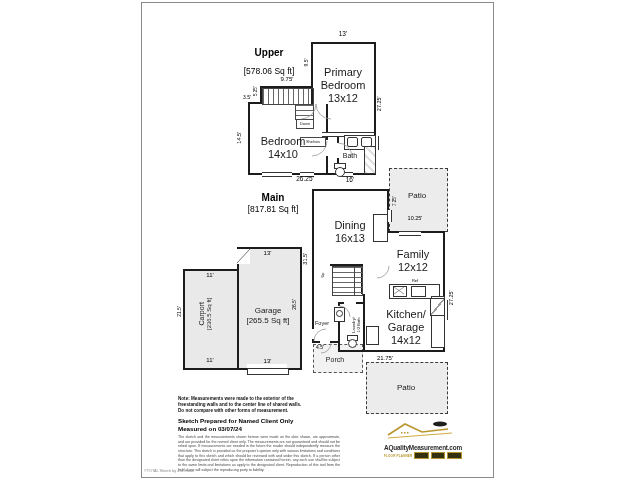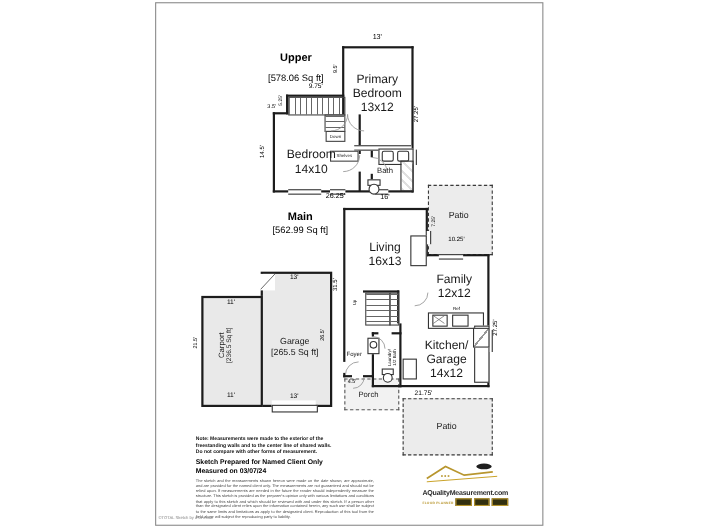--- a/index.html
+++ b/index.html
@@ -159,24 +159,24 @@
     <div class="fix" style="left:334px;top:307px;width:9px;height:13px"></div>
     <div class="fix" style="left:336px;top:310px;width:5px;height:5px;border-radius:50%"></div>
     <div class="fix" style="left:347px;top:335px;width:9px;height:4px"></div>
     <div class="fix" style="left:348px;top:339px;width:7px;height:7px;border-radius:50%"></div>
 
     <div class="stair-v" style="left:332px;top:266px;width:21px;height:28px"></div>
     <div class="stair-v" style="left:354px;top:266px;width:7px;height:28px"></div>
     <div class="dim rot" style="left:313px;top:273px;width:20px;font-size:4px">Up</div>
 
     <div class="ttl" style="left:238px;top:192px;width:70px">Main</div>
-    <div class="sqft" style="left:228px;top:204px;width:90px">[562.99 Sq ft]</div>
+    <div class="sqft" style="left:228px;top:204px;width:90px">[817.81 Sq ft]</div>
 
     <div class="room" style="left:315px;top:219px;width:70px">
-      <span>Living</span>
+      <span>Dining</span>
       <span>16x13</span>
     </div>
     <div class="room" style="left:382px;top:248px;width:62px">
       <span>Family</span>
       <span>12x12</span>
     </div>
     <div class="room" style="left:375px;top:308px;width:62px">
       <span>Kitchen/</span>
       <span>Garage</span>
       <span>14x12</span>

